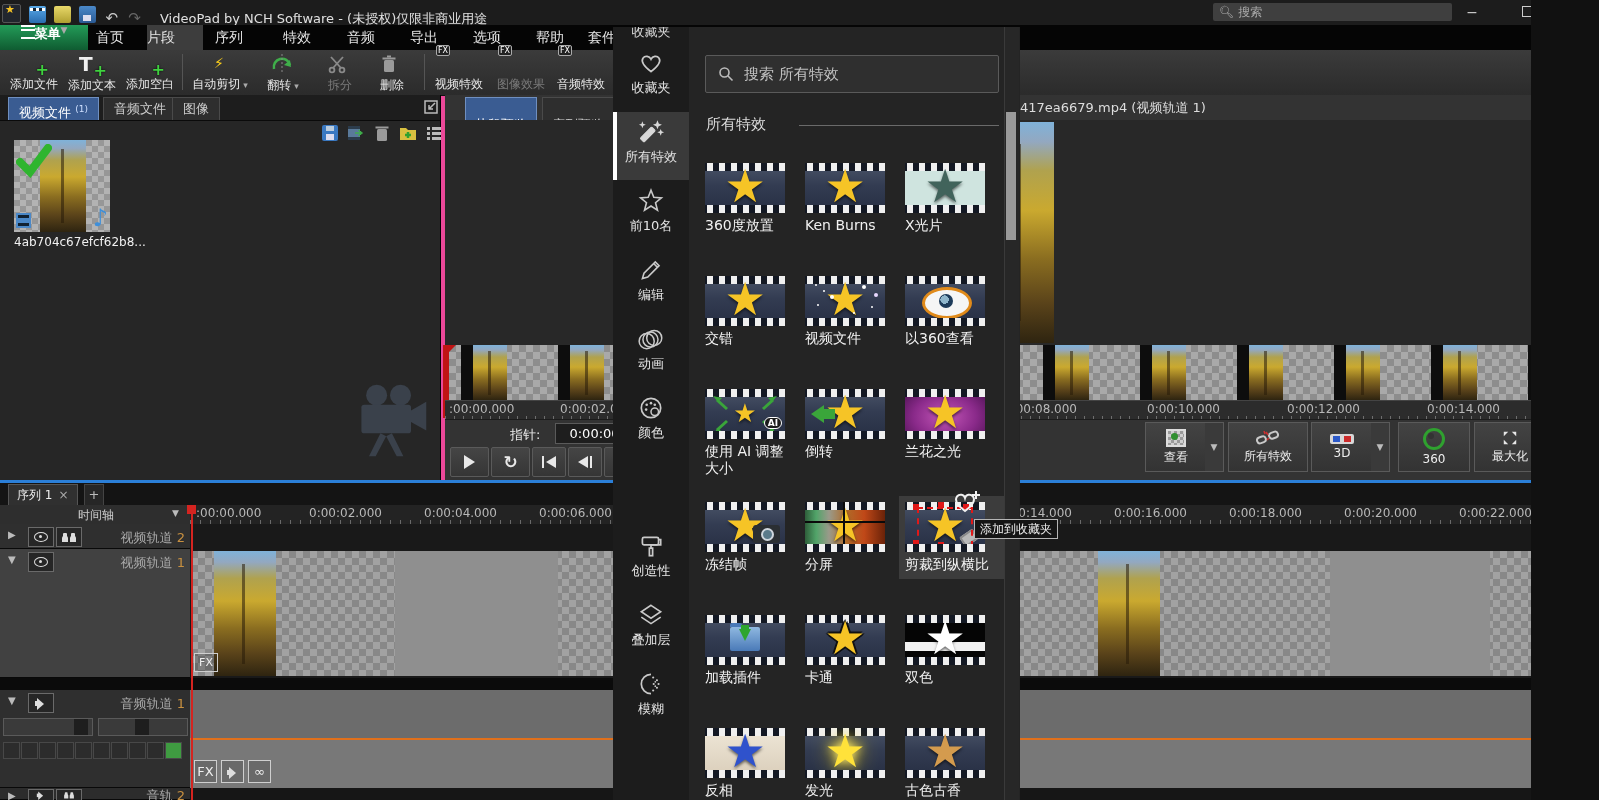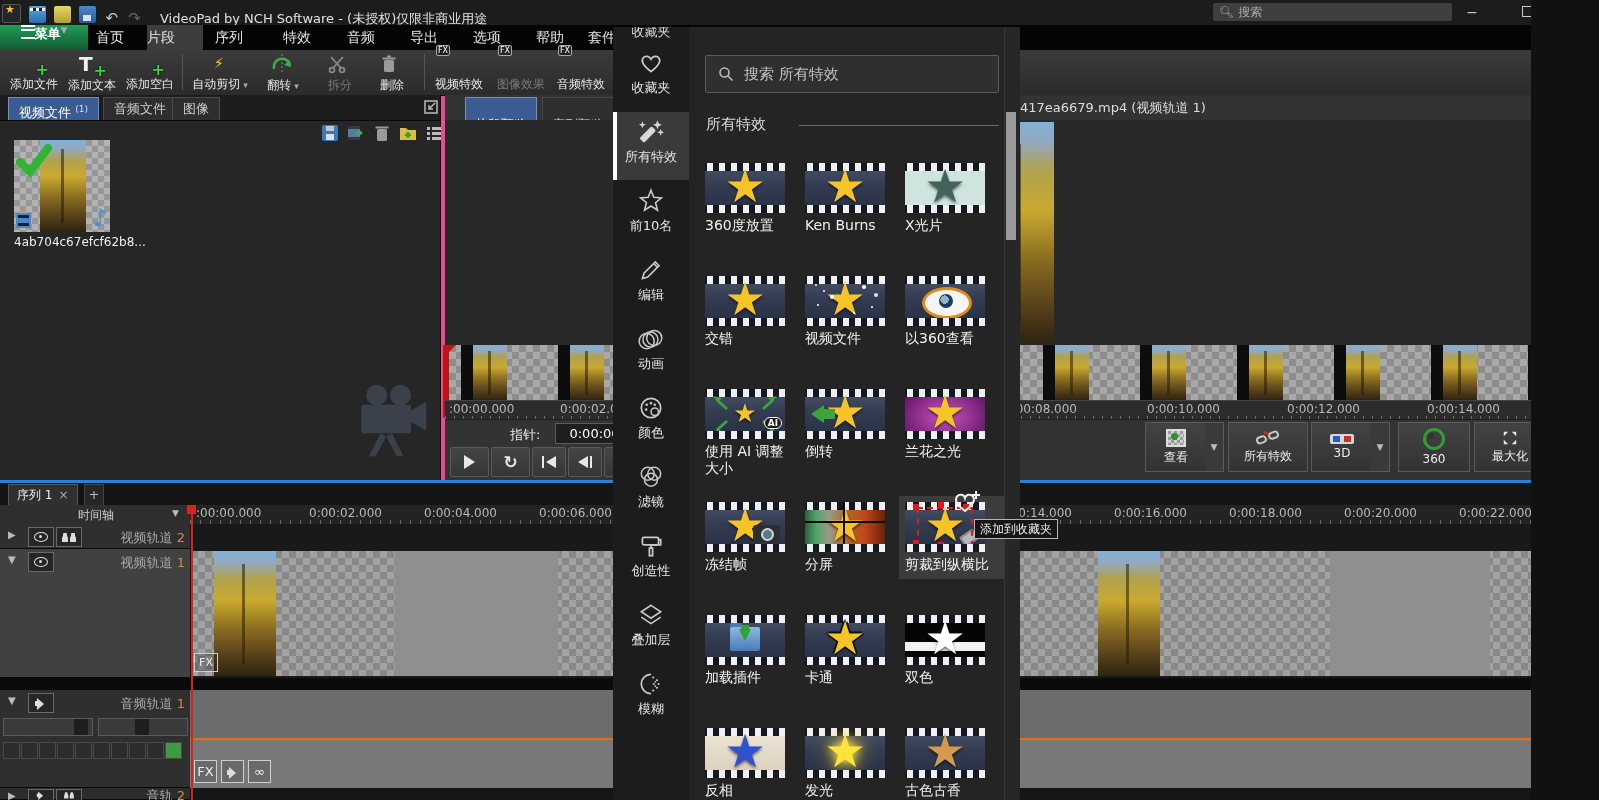--- a/index.html
+++ b/index.html
@@ -657,27 +657,20 @@
         <div class="sideitem" style="top: 361px;"><svg width="30" height="28" viewBox="0 0 26 26">
             <circle cx="13" cy="13" r="9" fill="none" stroke="#c9c9c9" stroke-width="1.6"></circle>
             <circle cx="16.5" cy="16.5" r="3.5" fill="#1c1c1c" stroke="#c9c9c9" stroke-width="1.4"></circle>
             <g fill="#c9c9c9">
               <circle cx="9" cy="10" r="1.2"></circle>
               <circle cx="13" cy="8.5" r="1.2"></circle>
               <circle cx="16.5" cy="10" r="1.2"></circle>
               <circle cx="8.5" cy="14.5" r="1.2"></circle>
             </g>
           </svg><span>颜色</span></div>
-        <div class="sideitem" style="top: 430px;"><svg width="30" height="28" viewBox="0 0 26 26">
-            <g fill="none" stroke="#c9c9c9" stroke-width="1.4">
-              <circle cx="10" cy="10" r="6"></circle>
-              <circle cx="16" cy="10" r="6"></circle>
-              <circle cx="13" cy="15.5" r="6"></circle>
-            </g>
-          </svg><span>滤镜</span></div>
         <div class="sideitem" style="top: 568px;"><svg width="30" height="28" viewBox="0 0 26 26">
             <g fill="none" stroke="#c9c9c9" stroke-width="1.5">
               <path d="M13 4l9 6-9 6-9-6z"></path>
               <path d="M4 15l9 6 9-6"></path>
             </g>
           </svg><span>叠加层</span></div>
         <div class="sideitem" style="top: 499px;"><svg width="30" height="28" viewBox="0 0 26 26">
             <g fill="none" stroke="#c9c9c9" stroke-width="1.6">
               <rect x="5" y="5" width="15" height="7" rx="1.5"></rect>
               <path d="M20 7h2v5h-9v3"></path>

